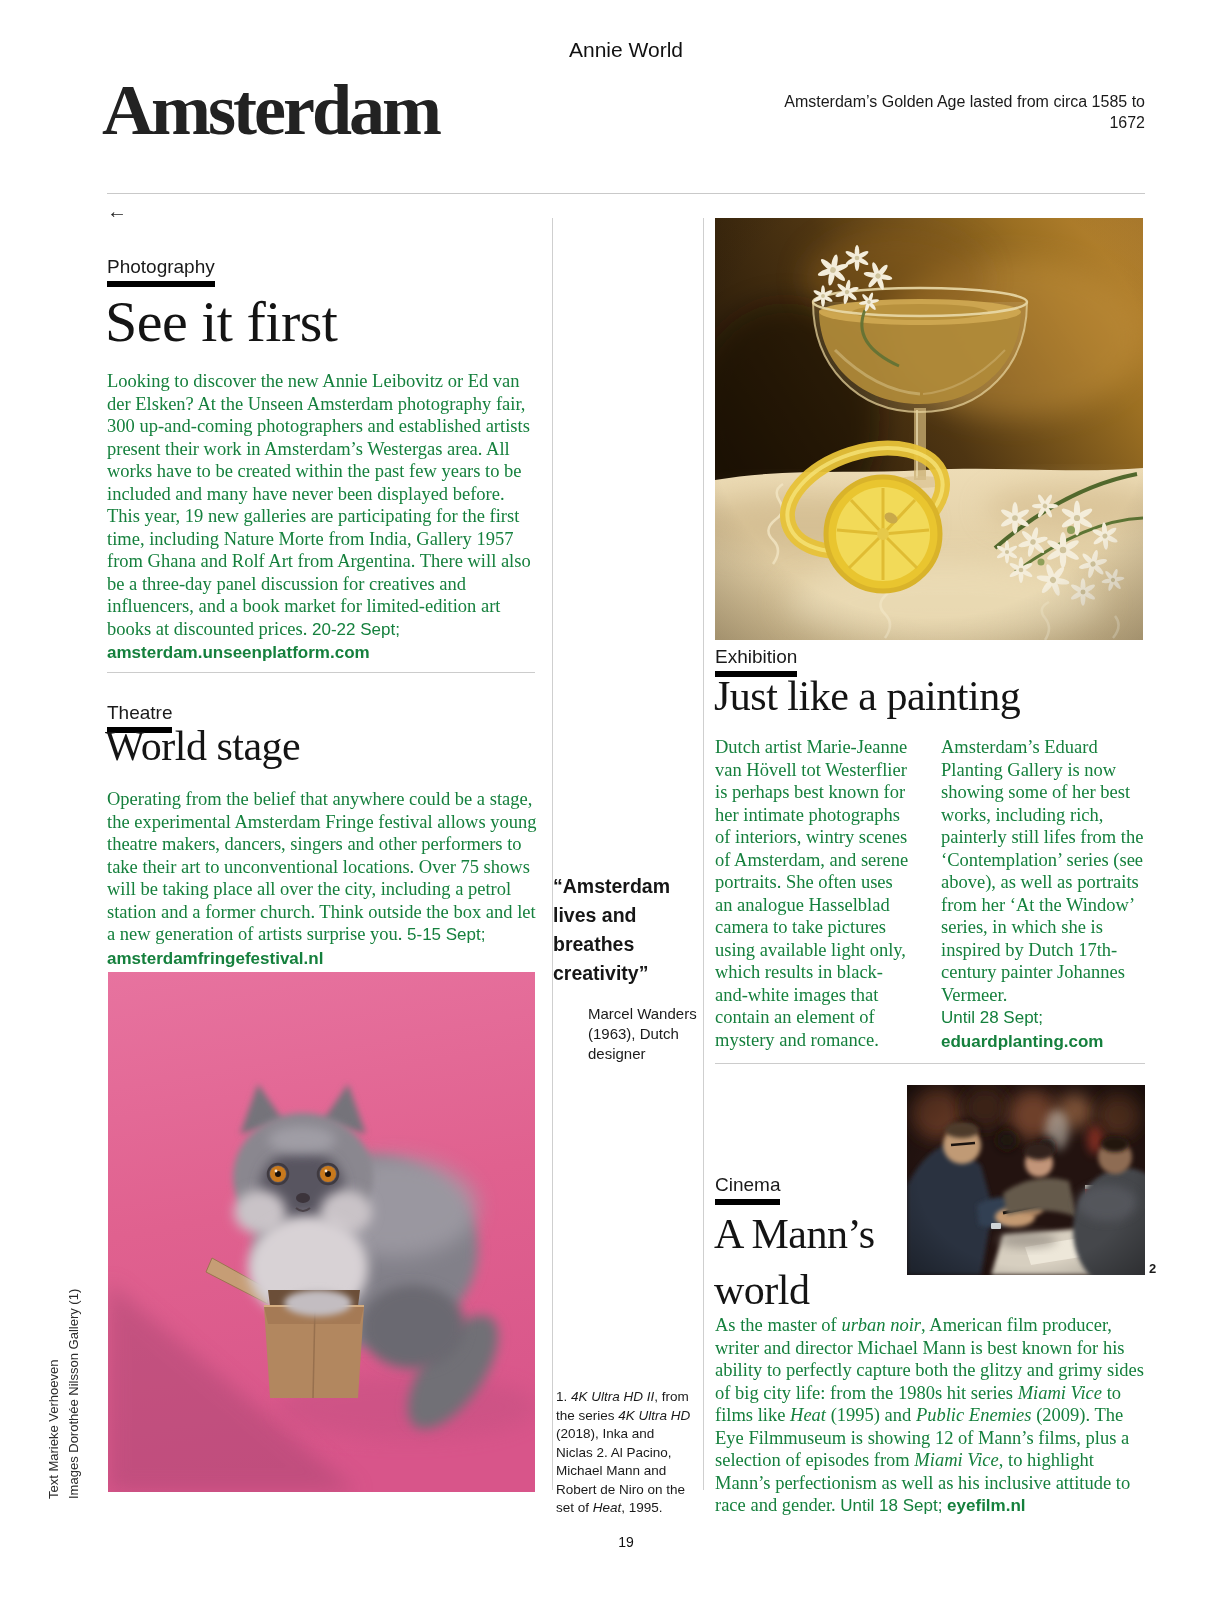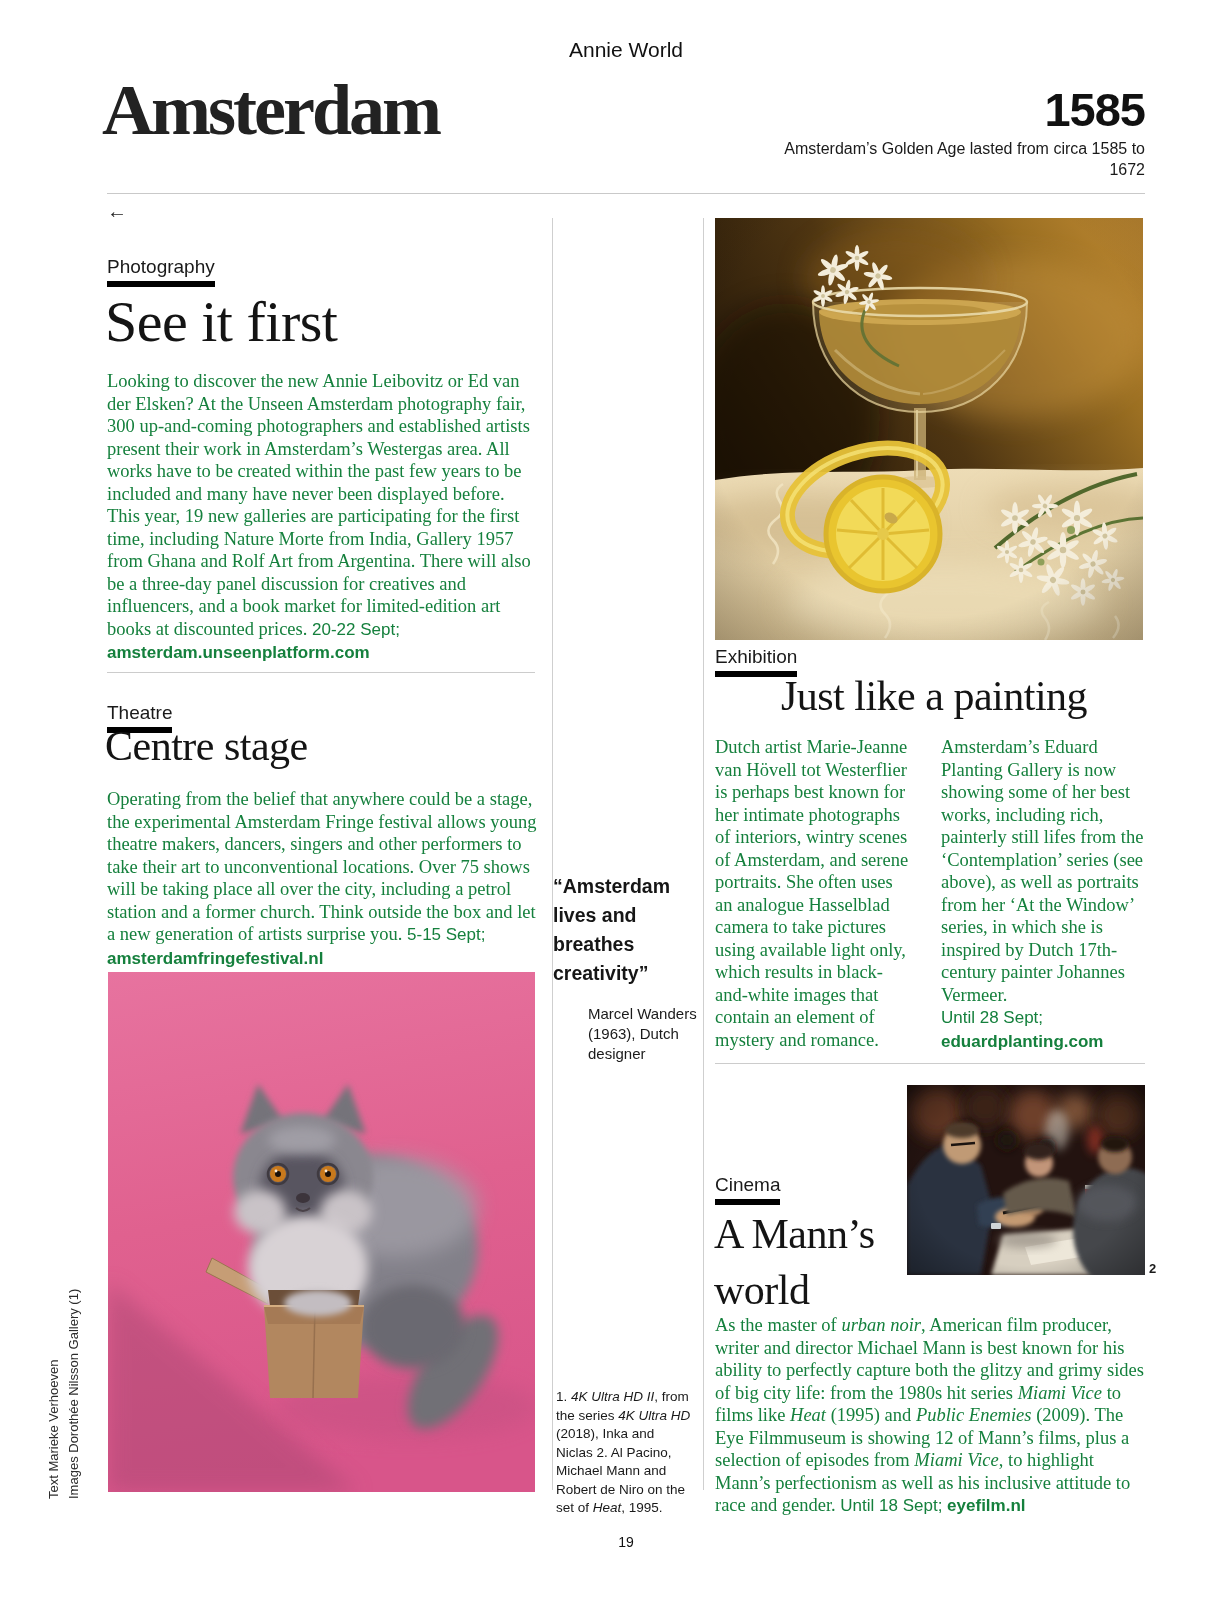--- a/index.html
+++ b/index.html
@@ -62,21 +62,20 @@
     font-family:"Liberation Sans", sans-serif; font-size:13px; line-height:20px;
     white-space:nowrap; color:#2b2b2b; }
 </style>
 </head>
 <body>
 
 <div class="abs kicker">Annie World</div>
 <h1 class="abs page-title">Amsterdam</h1>
 
 <div class="abs stat">
-  <div class="stat-number">1585</div>
   <div class="stat-caption">Amsterdam’s Golden Age lasted from circa 1585 to 1672</div>
 </div>
 
 <div class="abs header-rule"></div>
 <div class="abs back-arrow">←</div>
 
 <div class="abs vdiv vdiv1"></div>
 <div class="abs vdiv vdiv2"></div>
 
 <section>
@@ -86,21 +85,21 @@
   <h2 class="abs headline headline-lead" style="left:105px; top:292px; width:440px;">See it first</h2>
   <p class="abs body-text" style="left:107px; top:370px; width:432px;"><span>Looking to discover the new Annie Leibovitz or Ed van der Elsken? At the Unseen Amsterdam photography fair, 300 up-and-coming photographers and established artists present their work in Amsterdam’s Westergas area. All works have to be created within the past few years to be included and many have never been displayed before. This year, 19 new galleries are participating for the first time, including Nature Morte from India, Gallery 1957 from Ghana and Rolf Art from Argentina. There will also be a three-day panel discussion for creatives and influencers, and a book market for limited-edition art books at discounted prices. </span><span class="sans-run">20-22 Sept; </span><span class="bd sans-run">amsterdam.unseenplatform.com</span></p>
 </section>
 
 <div class="abs hdiv" style="left:107px; top:672px; width:428px;"></div>
 
 <section>
   <div class="abs" style="left:107px; top:694px;margin-top:8px;">
     <span class="label">Theatre</span>
   </div>
-  <h2 class="abs headline headline-sub" style="left:105px; top:722px; width:440px;">Centre stage</h2>
+  <h2 class="abs headline headline-sub" style="left:105px; top:722px; width:440px;">World stage</h2>
   <p class="abs body-text" style="left:107px; top:788px; width:432px;"><span>Operating from the belief that anywhere could be a stage, the experimental Amsterdam Fringe festival allows young theatre makers, dancers, singers and other performers to take their art to unconventional locations. Over 75 shows will be taking place all over the city, including a petrol station and a former church. Think outside the box and let a new generation of artists surprise you. </span><span class="sans-run">5-15 Sept; </span><span class="bd sans-run">amsterdamfringefestival.nl</span></p>
 </section>
 
 <figure class="abs photo photo-cat">
   <svg viewBox="0 0 427 520" preserveAspectRatio="none" aria-hidden="true">
     <defs>
       <linearGradient id="cpbg" x1="0" y1="0" x2="0.15" y2="1">
         <stop offset="0" stop-color="#e7739f"></stop>
           <stop offset="0.5" stop-color="#e0618f"></stop>
           <stop offset="1" stop-color="#d8558a"></stop>
@@ -256,21 +255,21 @@
     <circle cx="356" cy="312" r="4" fill="#8fa05a"></circle>
       <circle cx="326" cy="344" r="3.5" fill="#8fa05a"></circle>
     <rect width="428" height="422" fill="url(#vig)"></rect>
   </svg>
 </figure>
 
 <section>
   <div class="abs" style="left:715px; top:646px;">
     <span class="label">Exhibition</span>
   </div>
-  <h2 class="abs headline headline-sub" style="left:714px; top:672px; width:440px;text-align:center;">Just like a painting</h2>
+  <h2 class="abs headline headline-sub" style="left:714px; top:672px; width:440px;">Just like a painting</h2>
   <p class="abs body-text" style="left:715px; top:736px; width:194px;"><span>Dutch artist Marie-Jeanne van Hövell tot Westerflier is perhaps best known for her intimate photographs of interiors, wintry scenes of Amsterdam, and serene portraits. She often uses an analogue Hasselblad camera to take pictures using available light only, which results in black-and-white images that contain an element of mystery and romance.</span></p>
   <p class="abs body-text" style="left:941px; top:736px; width:206px;"><span>Amsterdam’s Eduard Planting Gallery is now showing some of her best works, including rich, painterly still lifes from the ‘Contemplation’ series (see above), as well as portraits from her ‘At the Window’ series, in which she is inspired by Dutch 17th-century painter Johannes Vermeer.</span><br><span class="sans-run">Until 28 Sept; </span><span class="bd sans-run">eduardplanting.com</span></p>
 </section>
 
 <div class="abs hdiv" style="left:715px; top:1063px; width:430px;"></div>
 
 <section>
   <div class="abs" style="left:715px; top:1174px;">
     <span class="label">Cinema</span>
   </div>

